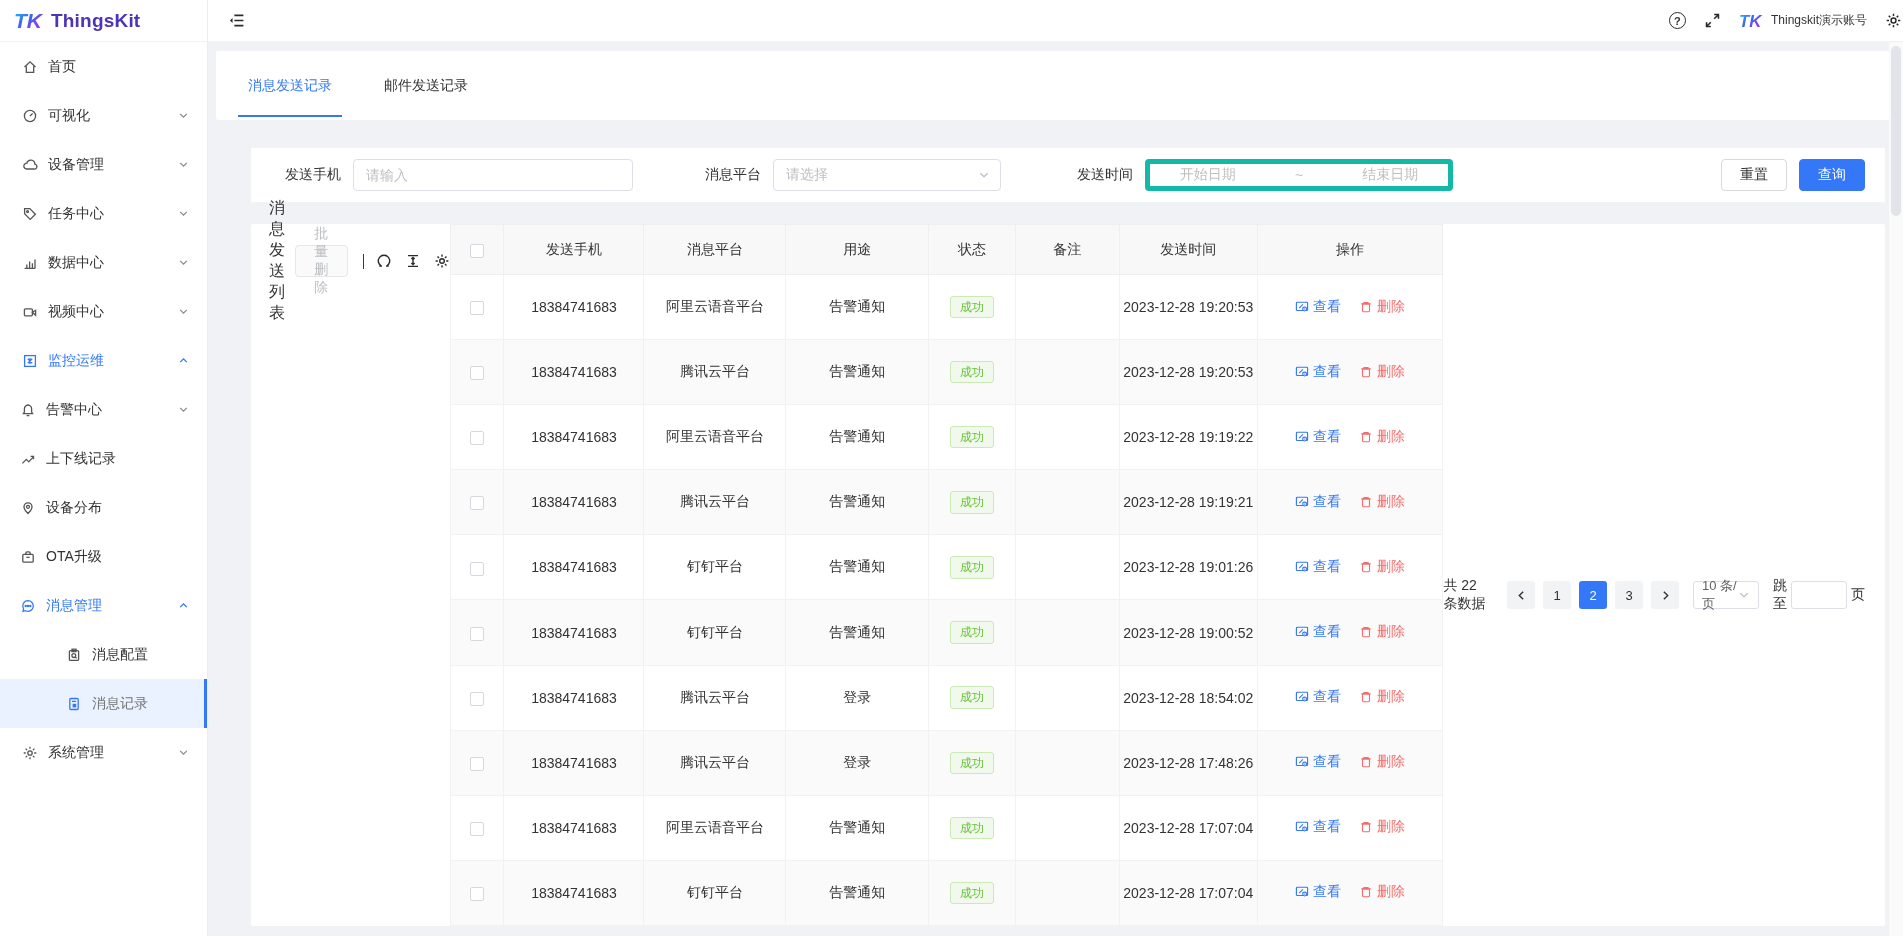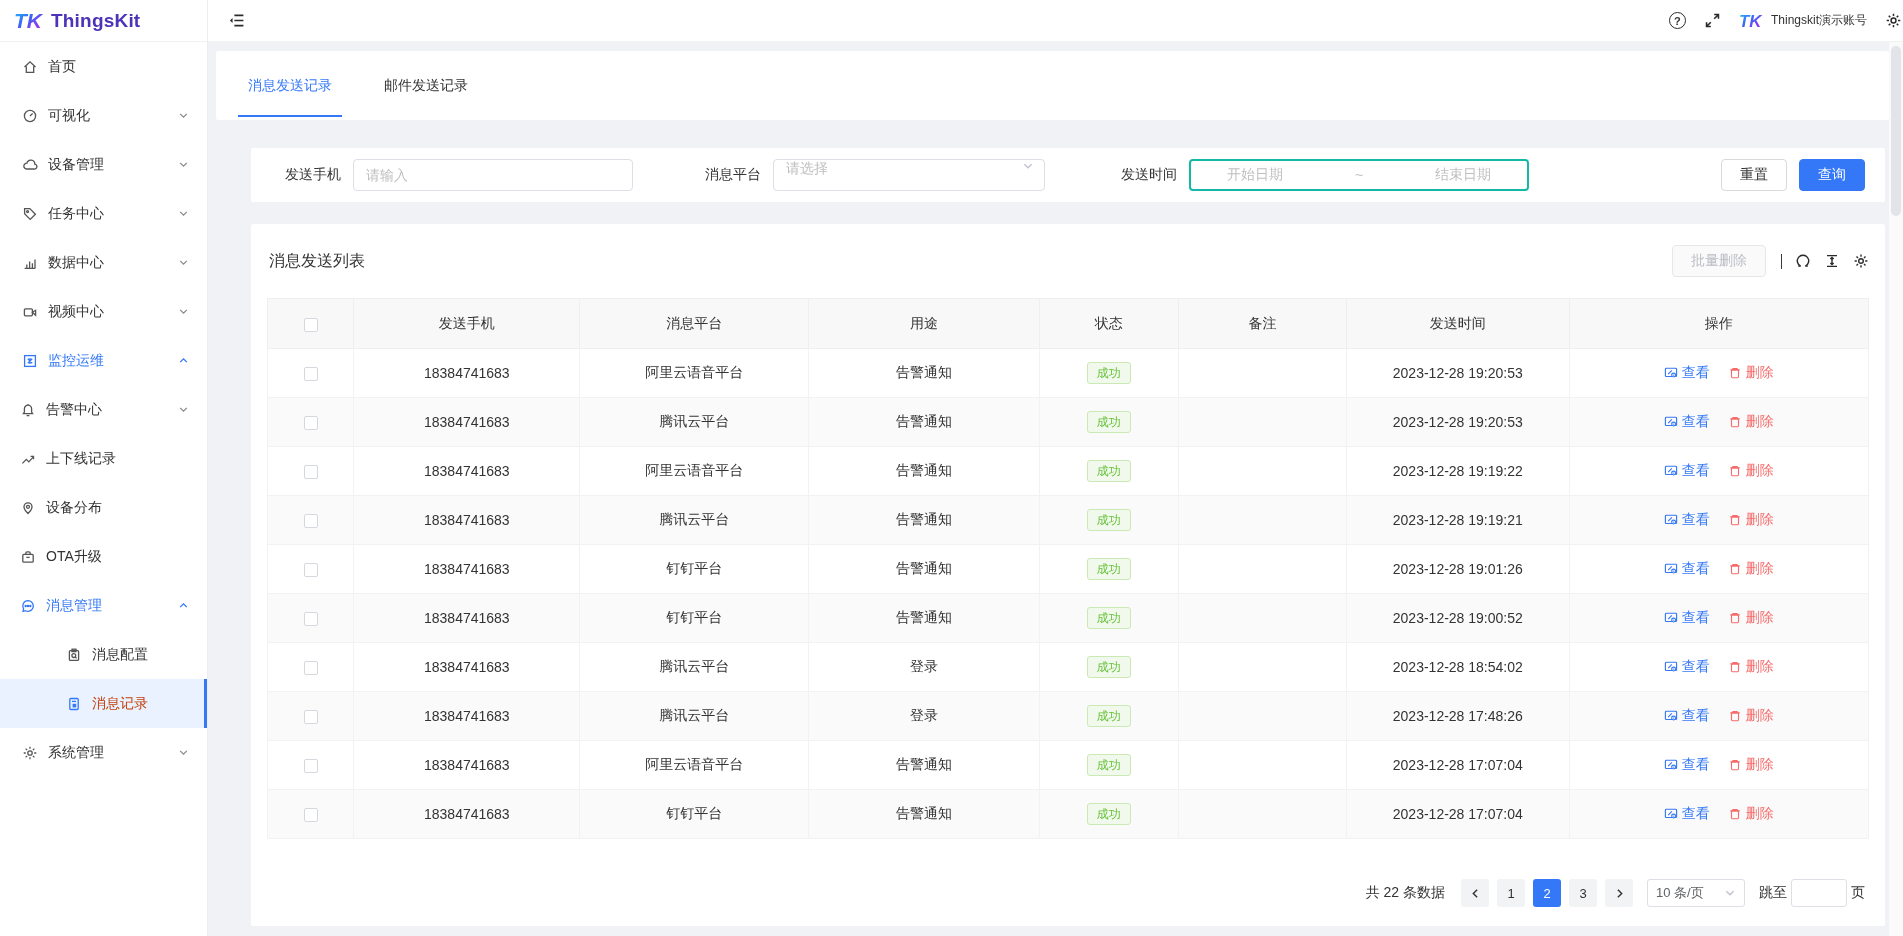--- a/index.html
+++ b/index.html
@@ -14,21 +14,21 @@
   .side-menu { flex:1; overflow:hidden; }
   .side-item { height:49px; display:flex; align-items:center; cursor:pointer; position:relative; color:#333; }
   .side-item .side-icon { width:16px; height:16px; margin-right:10px; color:#555; flex:0 0 16px; display:inline-flex; }
   .side-item .side-icon svg { width:16px; height:16px; }
   .side-item.level1 { padding-left:22px; }
   .side-item.level2 { padding-left:20px; }
   .side-item.level3 { padding-left:66px; }
   .side-chevron { margin-left:auto; margin-right:18px; color:#8c8c8c; display:inline-flex; }
   .side-chevron svg { width:11px; height:11px; }
   .side-item.highlight, .side-item.highlight .side-icon, .side-item.highlight .side-chevron { color:#3478f7; }
-  .side-item.active { background:#e9f2fe; color:#c2410c; }
+  .side-item.active { background:#e9f2fe; color:#737373; }
   .side-item.active .side-icon { color:#3478f7; }
   .side-item.active::after { content:""; position:absolute; right:0; top:0; bottom:0; width:3px; background:#3478f7; }
 
   
   .main { flex:1; display:flex; flex-direction:column; min-width:0; }
   .topbar { height:42px; background:#fff; display:flex; align-items:center; padding:0 10px 0 20px; border-bottom:1px solid #f2f2f2; overflow:hidden; }
   .icon-btn { display:inline-flex; align-items:center; justify-content:center; color:#2b2b2b; cursor:pointer; }
   .icon-btn svg { width:17px; height:17px; }
   .topbar-right { margin-left:auto; display:flex; align-items:center; gap:18px; }
   .help-circle { width:17px; height:17px; border:1.4px solid #2b2b2b; border-radius:50%; font-size:11px; font-weight:700; display:inline-flex; align-items:center; justify-content:center; cursor:pointer; }
@@ -46,31 +46,31 @@
   .tab-item.active { color:#3478f7; }
   .tab-item.active::after { content:""; position:absolute; left:0; right:0; bottom:3px; height:2px; background:#3478f7; }
 
   
   .filter-card { margin:28px 18px 0 43px; background:#fff; height:54px; border-radius:2px; display:flex; align-items:center; padding:0 20px; }
   .f-label { width:70px; text-align:right; margin-right:12px; color:#333; white-space:nowrap; flex:0 0 auto; }
   .f-label.l2 { margin-left:58px; }
   .f-label.l3 { margin-left:62px; }
   .text-input { width:280px; height:32px; border:1px solid #dcdfe6; border-radius:4px; padding:0 12px; font-size:14px; color:#333; outline:none; font-family:inherit; }
   .text-input::placeholder { color:#bfbfbf; }
-  .select-box { width:272px; height:32px; border:1px solid #dcdfe6; border-radius:4px; padding:0 10px 0 12px; display:flex; align-items:flex-start; justify-content:space-between; cursor:pointer; background:#fff; }
+  .select-box { width:228px; height:32px; border:1px solid #dcdfe6; border-radius:4px; padding:0 10px 0 12px; display:flex; align-items:center; justify-content:space-between; cursor:pointer; background:#fff; }
   .placeholder { color:#bfbfbf; }
   .sel-chevron { color:#c0c4cc; display:inline-flex; }
   .sel-chevron svg { width:12px; height:12px; }
-  .date-range { width:340px; height:32px; border:2px solid #14b8a6; border-radius:4px; display:flex; align-items:center; justify-content:space-around; background:#fff; cursor:pointer; }
+  .date-range { width:308px; height:32px; border:5px solid #14b8a6; border-radius:4px; display:flex; align-items:center; justify-content:space-around; background:#fff; cursor:pointer; }
   .btn { height:32px; padding:0 18px; border-radius:4px; font-size:14px; display:inline-flex; align-items:center; justify-content:center; cursor:pointer; border:1px solid #d9d9d9; background:#fff; color:#333; font-family:inherit; }
   .btn-primary { background:#3478f7; border-color:#3478f7; color:#fff; }
   .filter-actions { margin-left:auto; display:flex; gap:12px; }
 
   
-  .table-card { margin:22px 18px 0 43px; background:#fff; border-radius:2px; padding:0 16px; height:702px; display:flex; flex-direction:column; }
+  .table-card { margin:22px 18px 0 43px; background:#fff; border-radius:2px; padding:0 16px; height:702px; display:flex; flex-direction:row; }
   .table-head-row { height:74px; display:flex; align-items:center; }
   .list-title { font-size:16px; color:#333; font-weight:500; margin-left:2px; }
   .toolbar { margin-left:auto; display:flex; align-items:center; }
   .btn-disabled { background:#fafafa; border-color:#e7e7e7; color:#bbbec4; cursor:not-allowed; }
   .v-divider { width:1px; height:15px; background:#3a3a3a; margin:0 13px 0 15px; }
   .tool-icon { display:inline-flex; color:#2b2b2b; cursor:pointer; margin-left:13px; }
   .tool-icon svg { width:16px; height:16px; }
 
   table.grid { width:100%; border-collapse:collapse; table-layout:fixed; }
   .grid th { height:50px; background:#f8f8f9; font-weight:400; color:#333; border:1px solid #efefef; text-align:center; font-size:14px; }

